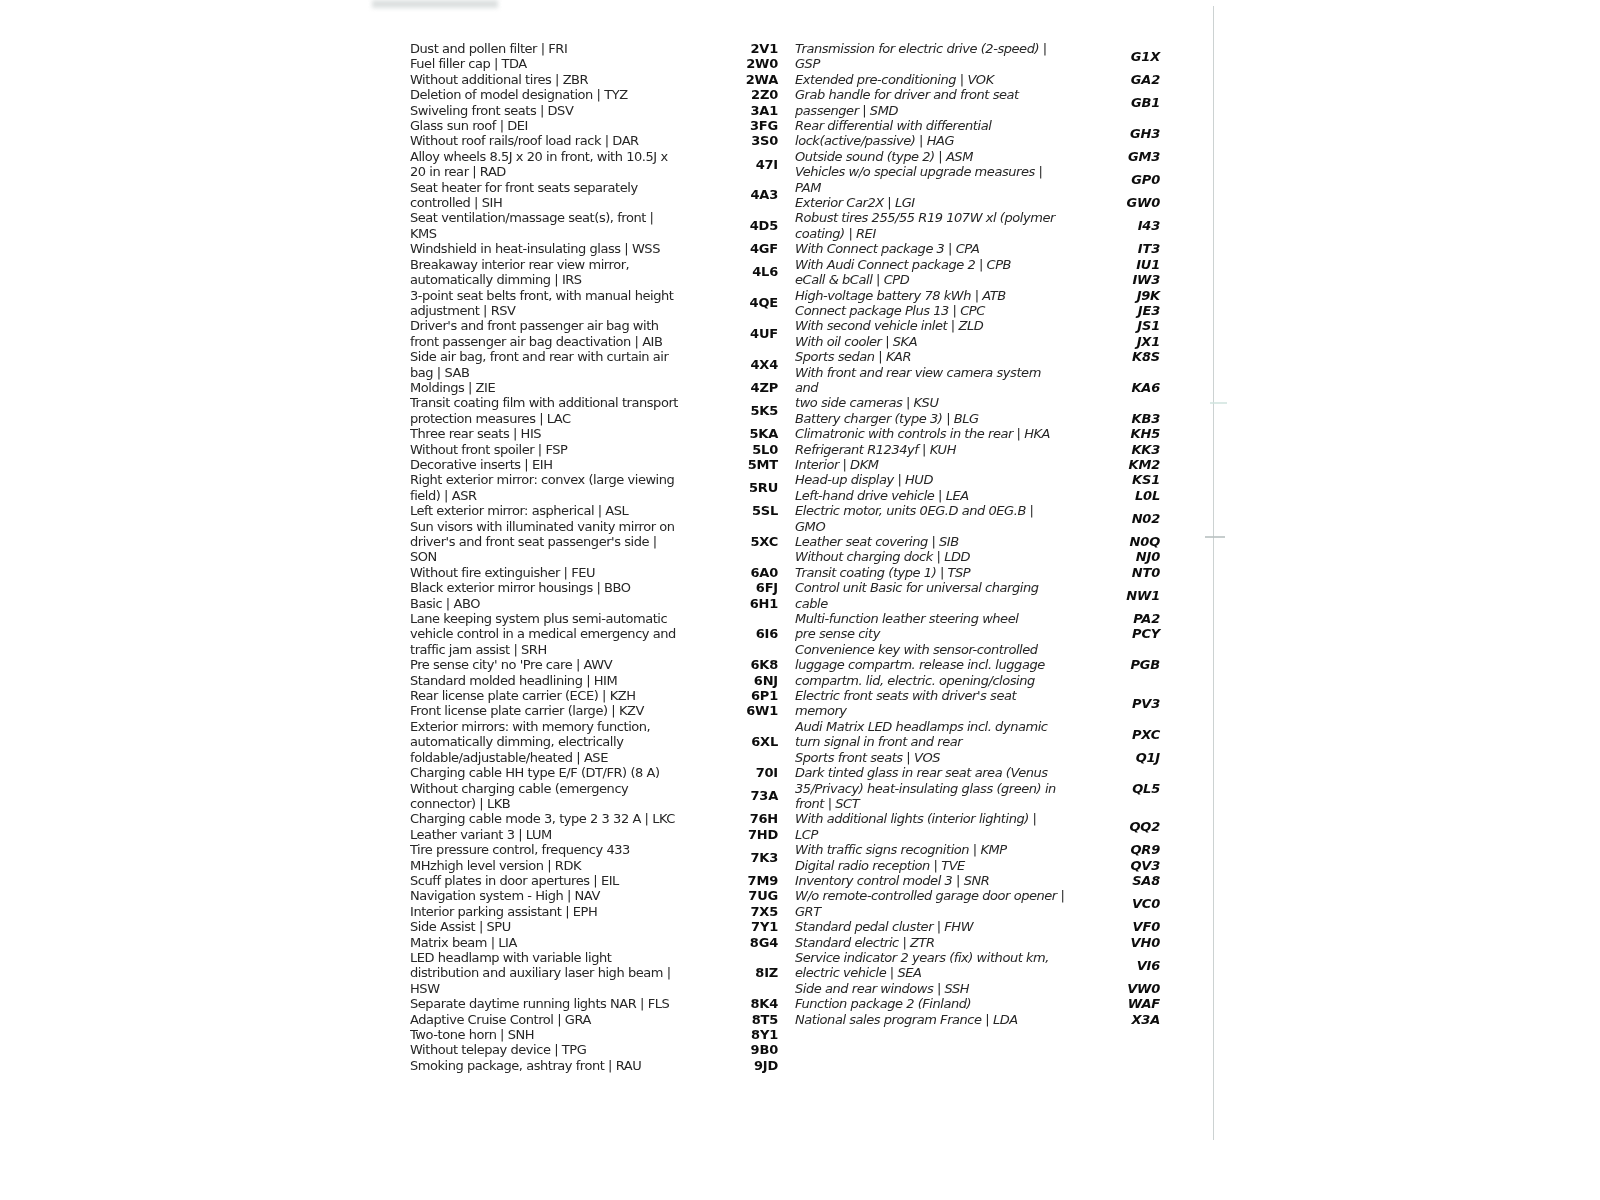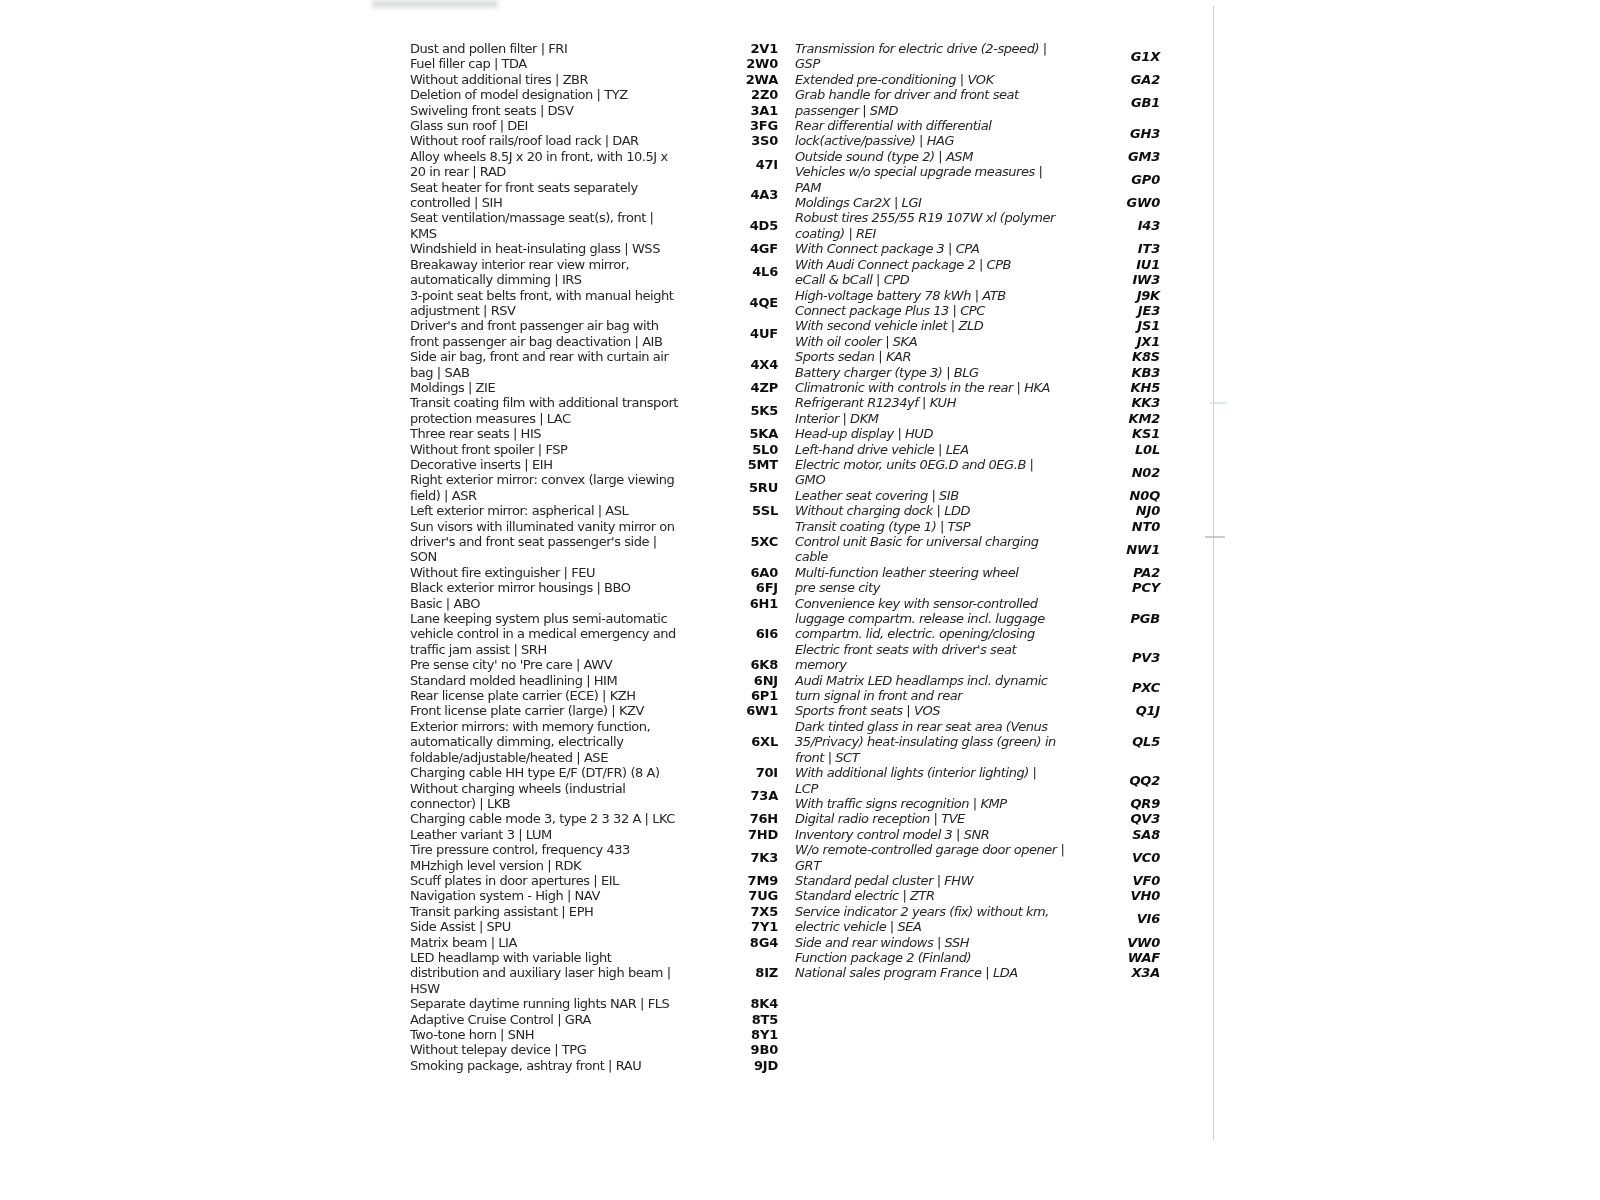--- a/index.html
+++ b/index.html
@@ -227,21 +227,21 @@
           <td class="desc">Exterior mirrors: with memory function,
 automatically dimming, electrically
 foldable/adjustable/heated | ASE</td>
           <td class="code">6XL</td>
         </tr>
         <tr>
           <td class="desc">Charging cable HH type E/F (DT/FR) (8 A)</td>
           <td class="code">70I</td>
         </tr>
         <tr>
-          <td class="desc">Without charging wheels (industrial
+          <td class="desc">Without charging cable (emergency
 connector) | LKB</td>
           <td class="code">73A</td>
         </tr>
         <tr>
           <td class="desc">Charging cable mode 3, type 2 3 32 A | LKC</td>
           <td class="code">76H</td>
         </tr>
         <tr>
           <td class="desc">Leather variant 3 | LUM</td>
           <td class="code">7HD</td>
@@ -253,21 +253,21 @@
         </tr>
         <tr>
           <td class="desc">Scuff plates in door apertures | EIL</td>
           <td class="code">7M9</td>
         </tr>
         <tr>
           <td class="desc">Navigation system - High | NAV</td>
           <td class="code">7UG</td>
         </tr>
         <tr>
-          <td class="desc">Transit parking assistant | EPH</td>
+          <td class="desc">Interior parking assistant | EPH</td>
           <td class="code">7X5</td>
         </tr>
         <tr>
           <td class="desc">Side Assist | SPU</td>
           <td class="code">7Y1</td>
         </tr>
         <tr>
           <td class="desc">Matrix beam | LIA</td>
           <td class="code">8G4</td>
         </tr>
@@ -324,21 +324,21 @@
         <tr>
           <td class="desc">Outside sound (type 2) | ASM</td>
           <td class="code">GM3</td>
         </tr>
         <tr>
           <td class="desc">Vehicles w/o special upgrade measures |
 PAM</td>
           <td class="code">GP0</td>
         </tr>
         <tr>
-          <td class="desc">Moldings Car2X | LGI</td>
+          <td class="desc">Exterior Car2X | LGI</td>
           <td class="code">GW0</td>
         </tr>
         <tr>
           <td class="desc">Robust tires 255/55 R19 107W xl (polymer
 coating) | REI</td>
           <td class="code">I43</td>
         </tr>
         <tr>
           <td class="desc">With Connect package 3 | CPA</td>
           <td class="code">IT3</td>
@@ -363,20 +363,25 @@
           <td class="desc">With second vehicle inlet | ZLD</td>
           <td class="code">JS1</td>
         </tr>
         <tr>
           <td class="desc">With oil cooler | SKA</td>
           <td class="code">JX1</td>
         </tr>
         <tr>
           <td class="desc">Sports sedan | KAR</td>
           <td class="code">K8S</td>
+        </tr>
+        <tr>
+          <td class="desc">With front and rear view camera system and
+two side cameras | KSU</td>
+          <td class="code">KA6</td>
         </tr>
         <tr>
           <td class="desc">Battery charger (type 3) | BLG</td>
           <td class="code">KB3</td>
         </tr>
         <tr>
           <td class="desc">Climatronic with controls in the rear | HKA</td>
           <td class="code">KH5</td>
         </tr>
         <tr>

